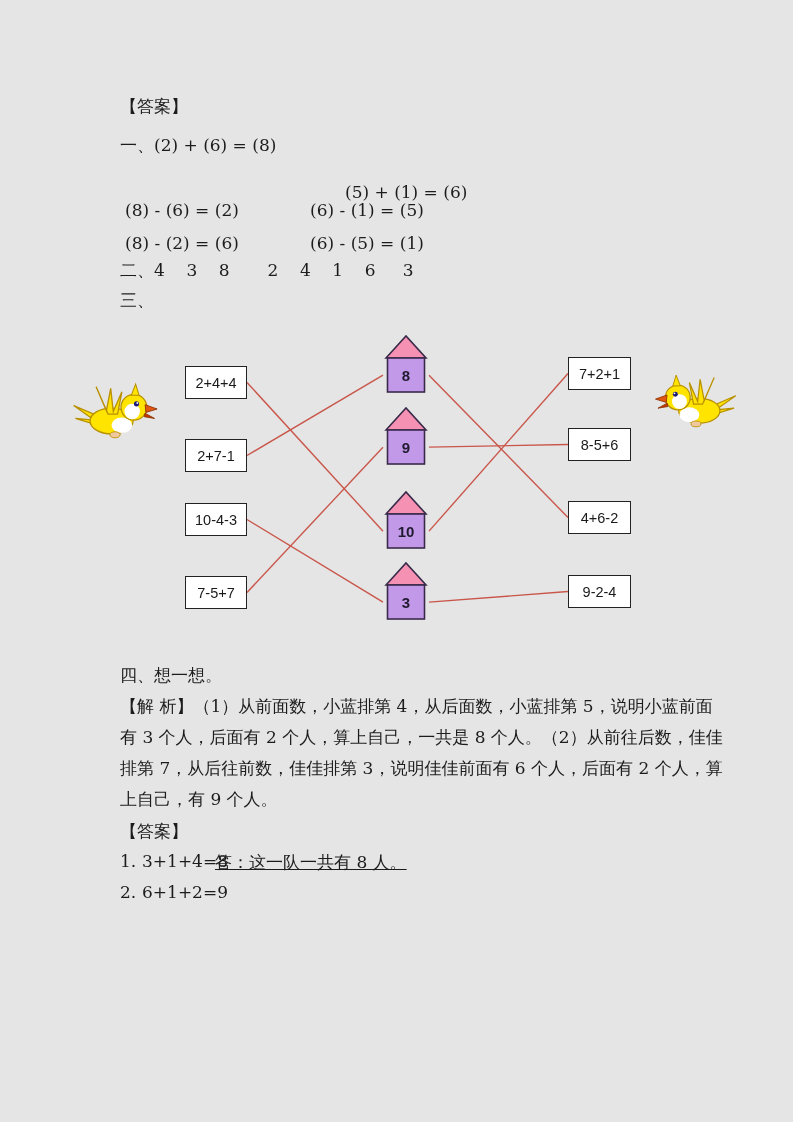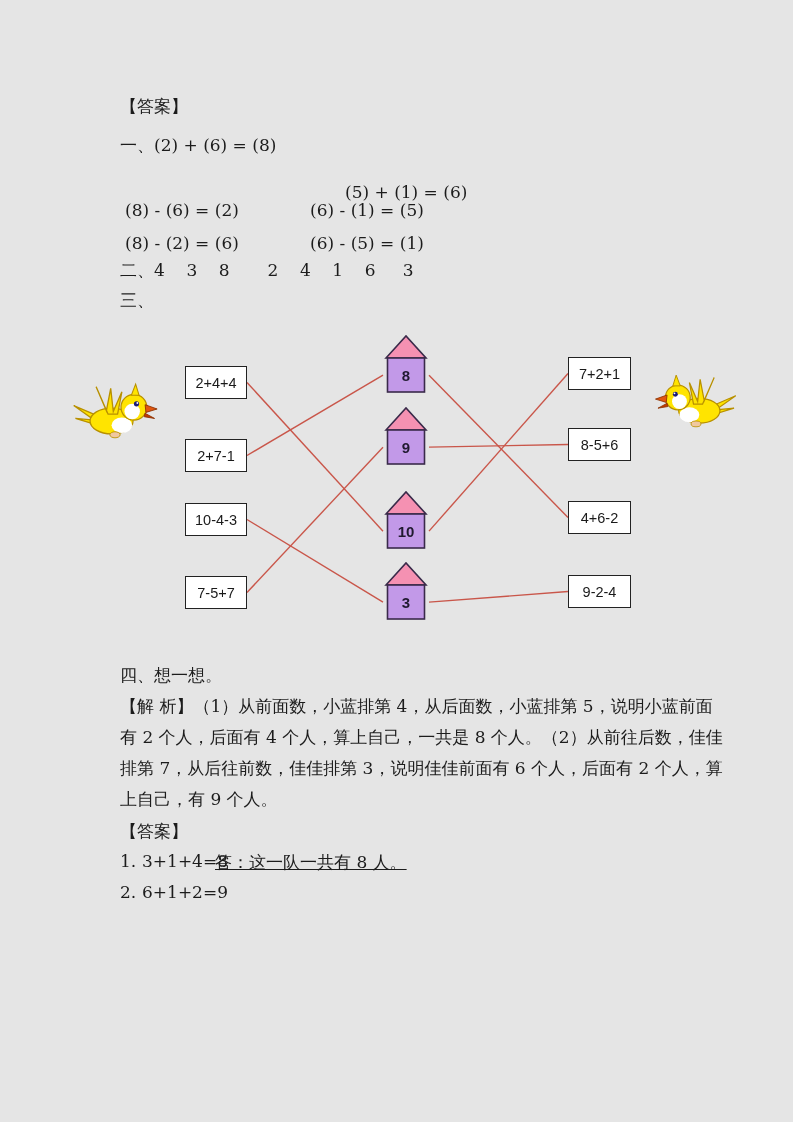--- a/index.html
+++ b/index.html
@@ -136,21 +136,21 @@
           <circle cx="76" cy="27" r="1.1" fill="#fff"></circle>
         <path d="M85 29 L99 34 L86 38 Z" fill="#e2570f" stroke="#8a3000" stroke-width="1"></path>
         <path d="M85 39 L96 45 L84 43 Z" fill="#c23a00" stroke="#8a3000" stroke-width="1"></path>
         <ellipse cx="50" cy="64" rx="6" ry="3.5" fill="#f0c8a0" stroke="#b89000" stroke-width="1"></ellipse>
       </svg>
     </div>
   </div>
 
   <div class="tline" style="top:664px">四、想一想。</div>
   <div class="tline" style="top:695px">【解 析】（1）从前面数，小蓝排第 4，从后面数，小蓝排第 5，说明小蓝前面</div>
-  <div class="tline" style="top:726px">有 2 个人，后面有 4 个人，算上自己，一共是 8 个人。（2）从前往后数，佳佳</div>
+  <div class="tline" style="top:726px">有 3 个人，后面有 2 个人，算上自己，一共是 8 个人。（2）从前往后数，佳佳</div>
   <div class="tline" style="top:757px">排第 7，从后往前数，佳佳排第 3，说明佳佳前面有 6 个人，后面有 2 个人，算</div>
   <div class="tline" style="top:788px">上自己，有 9 个人。</div>
   <div class="tline" style="top:820px">【答案】</div>
 
   <div class="ansrow" style="top:851px">
     <span class="n">1.</span>
     <span class="e">3+1+4=8</span>
     <span class="t">答：这一队一共有 8 人。</span>
   </div>
   <div class="ansrow" style="top:882px">

